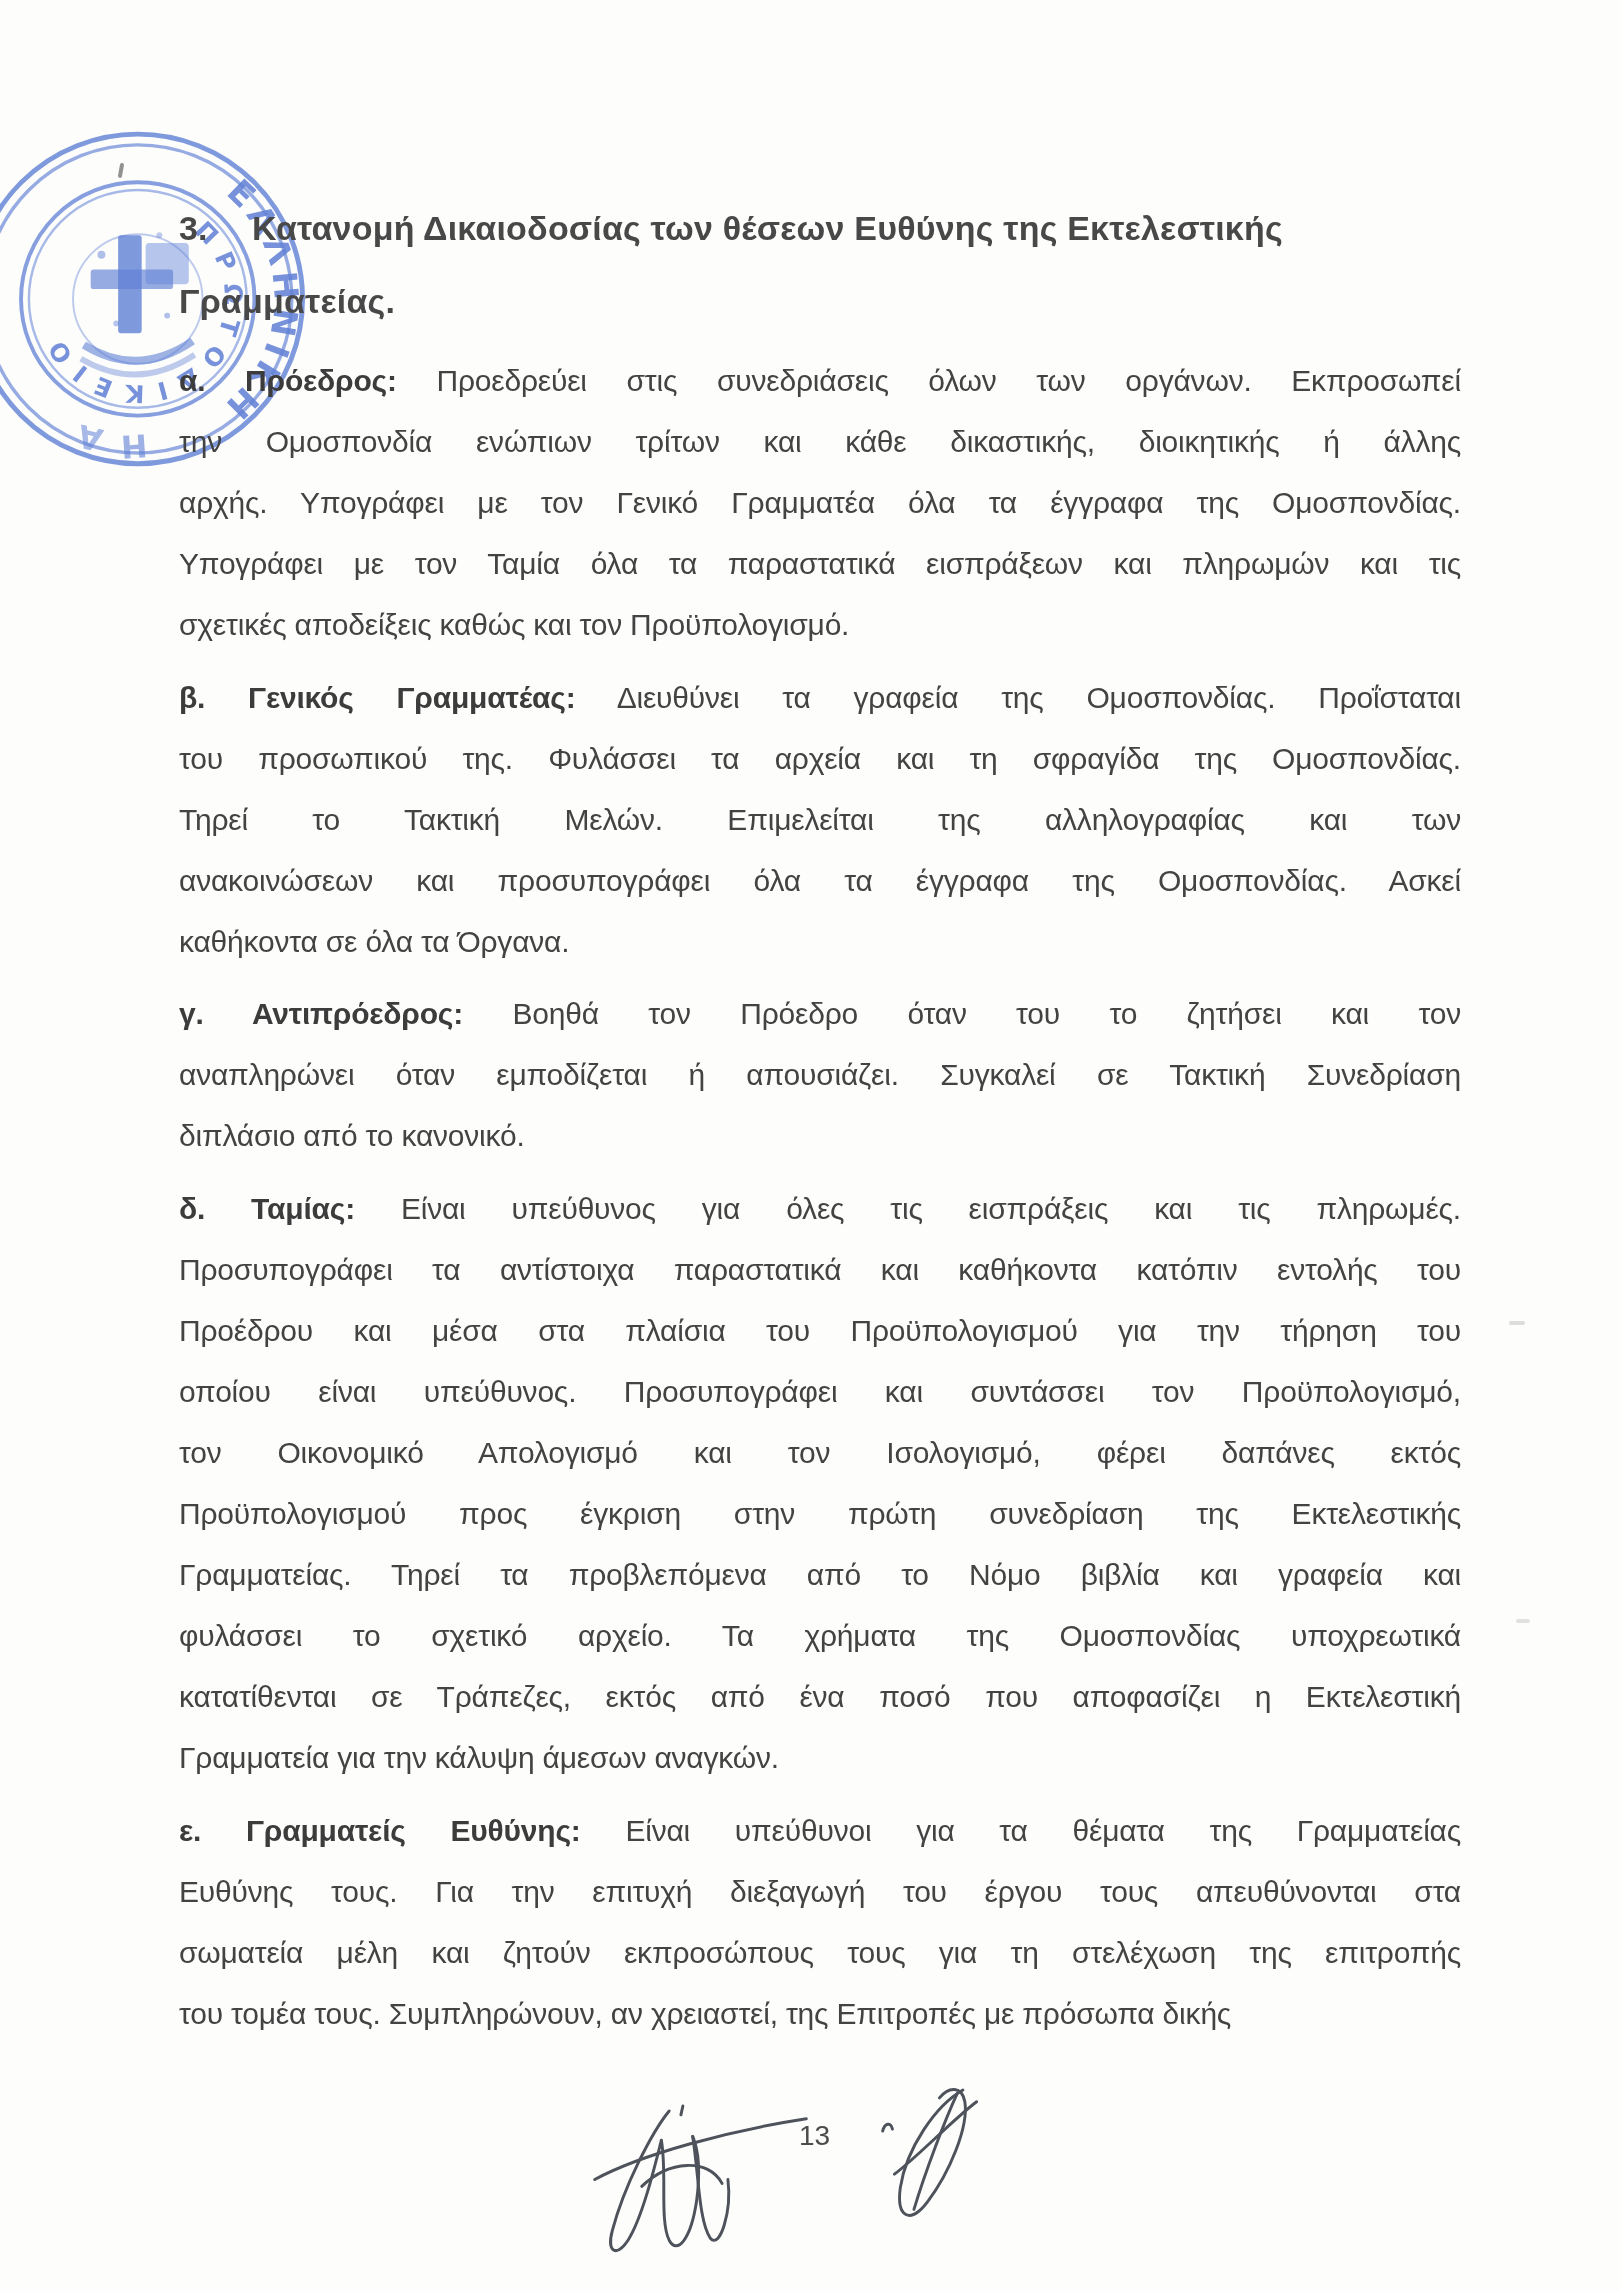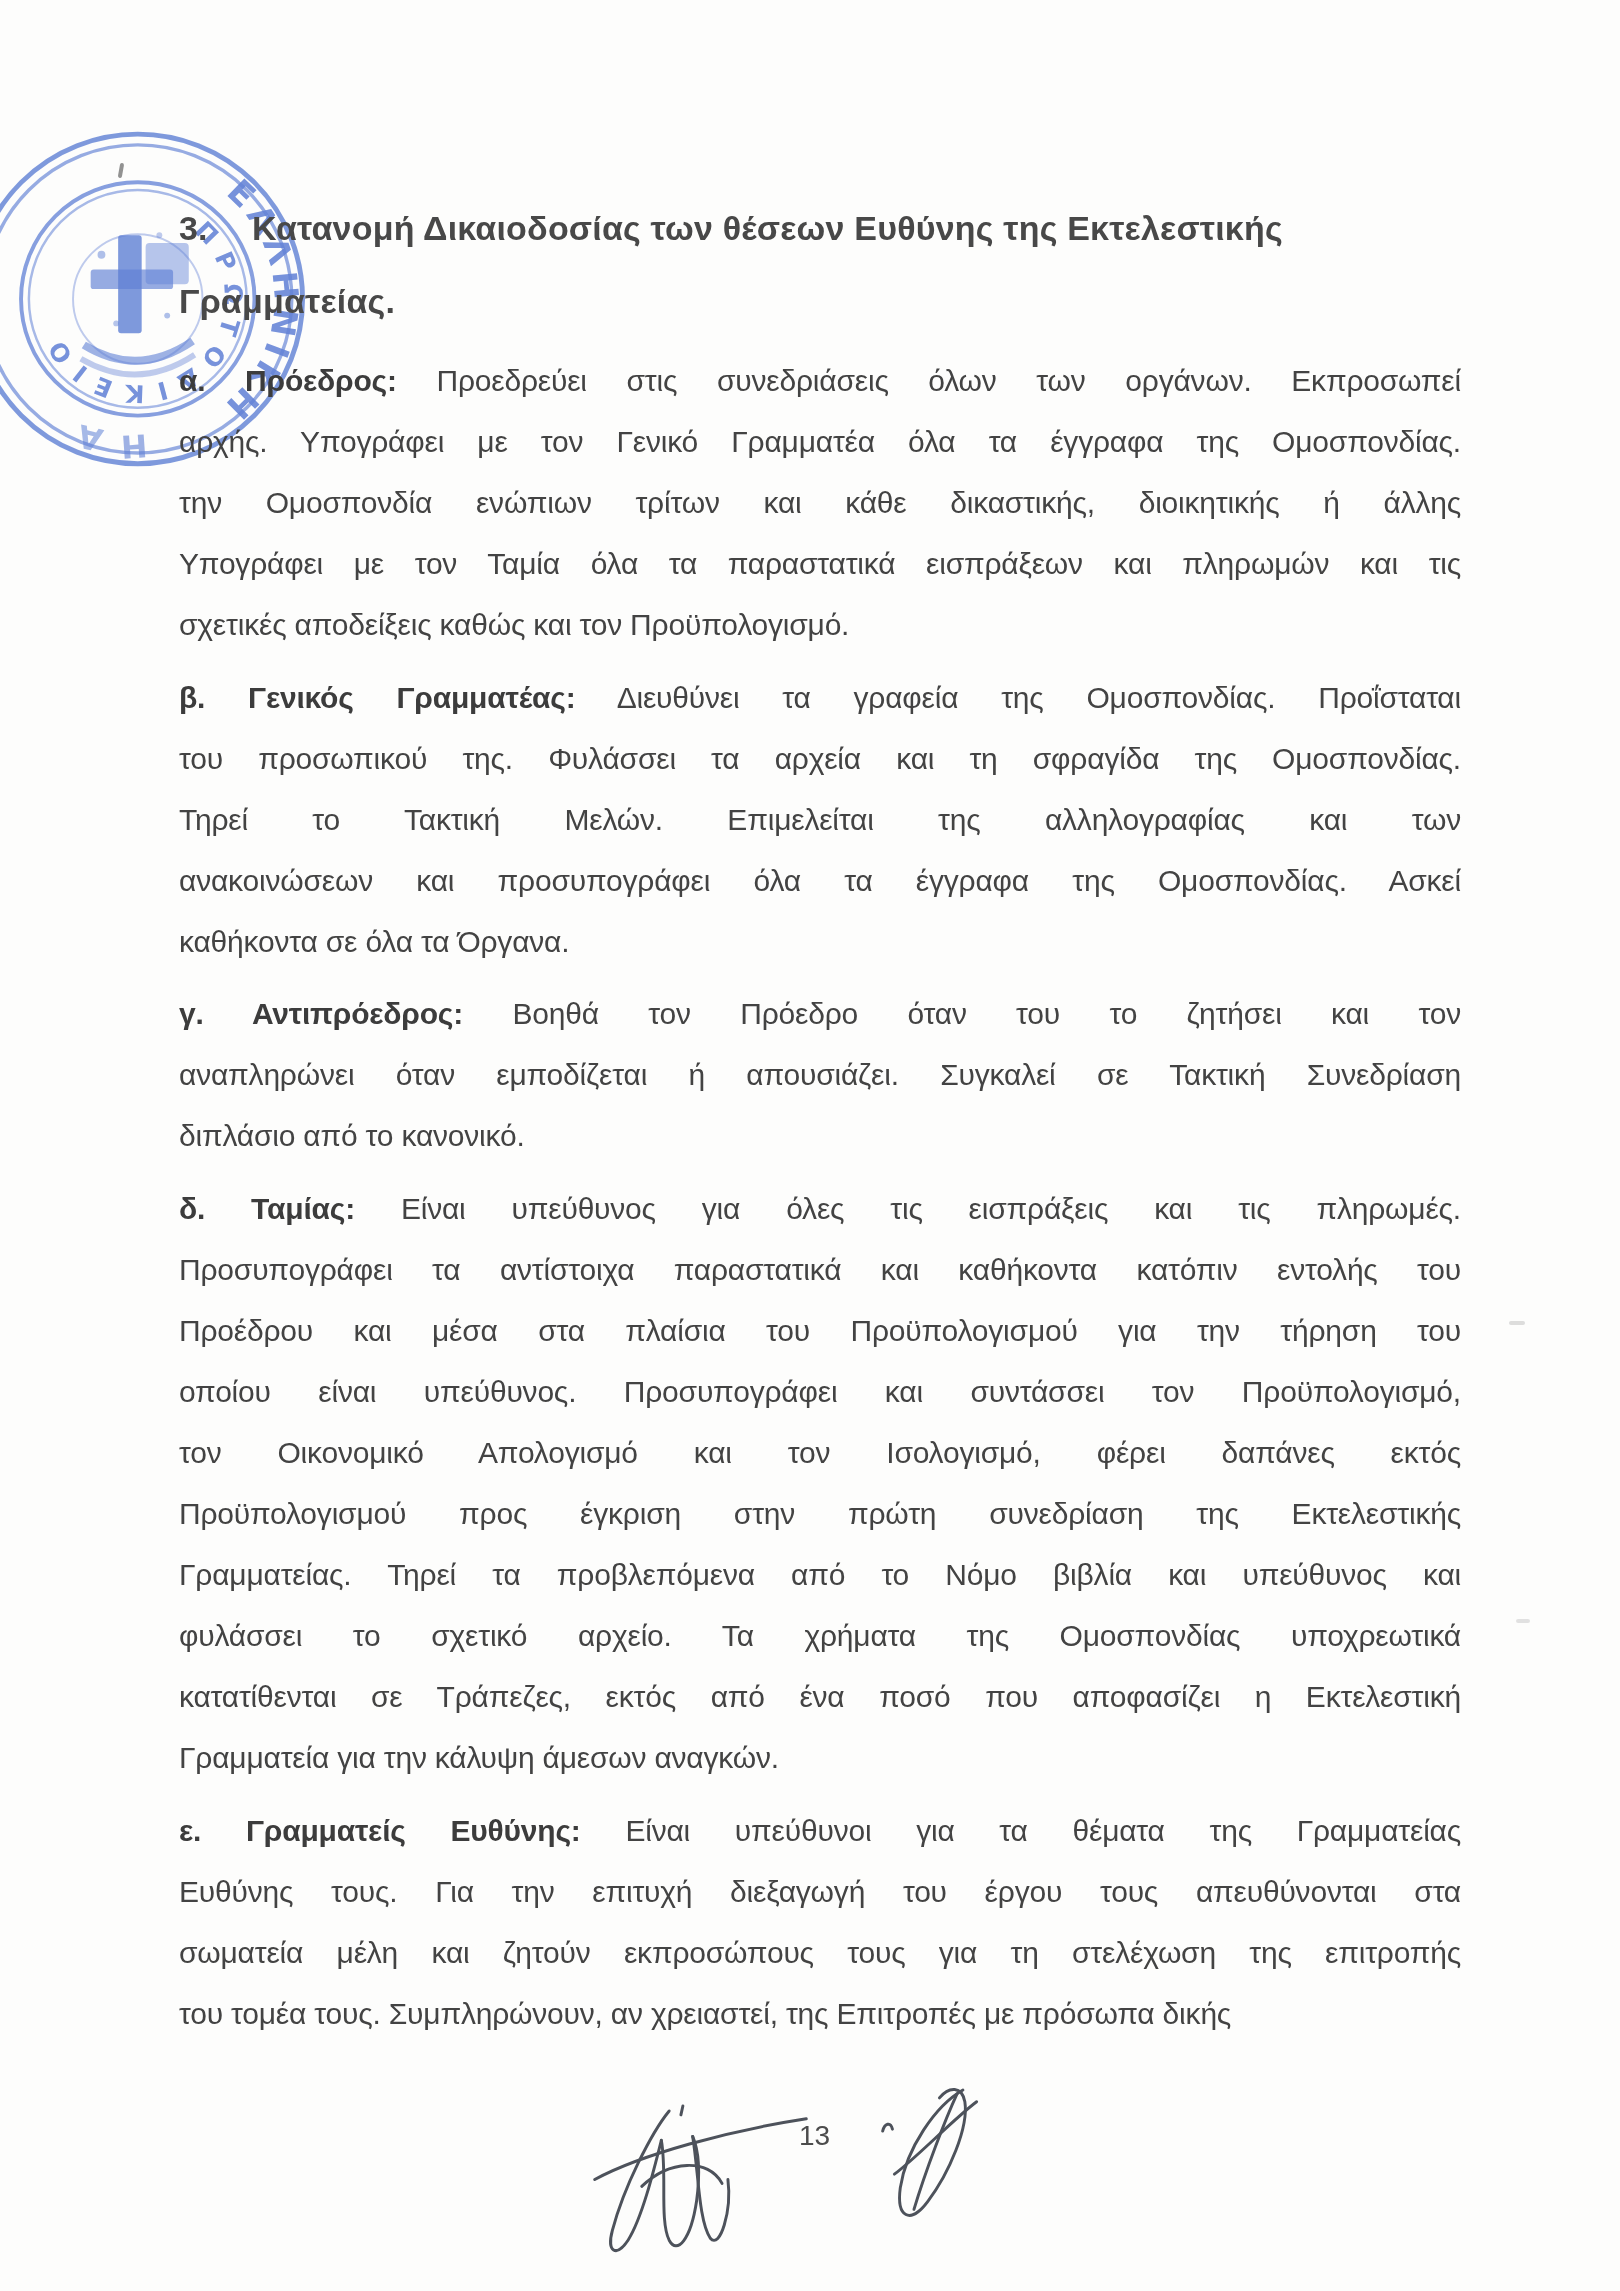--- a/index.html
+++ b/index.html
@@ -73,22 +73,22 @@
   <div class="edge-mark m2"></div>
 
   <div class="content">
     <div class="doc-title">
       <div><span class="tnum">3.</span><span>Κατανομή Δικαιοδοσίας των θέσεων Ευθύνης της Εκτελεστικής</span></div>
       <div>Γραμματείας.</div>
     </div>
     <div id="paras">
         <div class="para">
           <div class="line"><b>α. Πρόεδρος:</b> Προεδρεύει στις συνεδριάσεις όλων των οργάνων. Εκπροσωπεί</div>
+          <div class="line">την Ομοσπονδία ενώπιων τρίτων και κάθε δικαστικής, διοικητικής ή άλλης</div>
           <div class="line">αρχής. Υπογράφει με τον Γενικό Γραμματέα όλα τα έγγραφα της Ομοσπονδίας.</div>
-          <div class="line">την Ομοσπονδία ενώπιων τρίτων και κάθε δικαστικής, διοικητικής ή άλλης</div>
           <div class="line">Υπογράφει με τον Ταμία όλα τα παραστατικά εισπράξεων και πληρωμών και τις</div>
           <div class="line last">σχετικές αποδείξεις καθώς και τον Προϋπολογισμό.</div>
         </div>
         <div class="para">
           <div class="line"><b>β. Γενικός Γραμματέας:</b> Διευθύνει τα γραφεία της Ομοσπονδίας. Προΐσταται</div>
           <div class="line">του προσωπικού της. Φυλάσσει τα αρχεία και τη σφραγίδα της Ομοσπονδίας.</div>
           <div class="line">Τηρεί το Τακτική Μελών. Επιμελείται της αλληλογραφίας και των</div>
           <div class="line">ανακοινώσεων και προσυπογράφει όλα τα έγγραφα της Ομοσπονδίας. Ασκεί</div>
           <div class="line last">καθήκοντα σε όλα τα Όργανα.</div>
         </div>
@@ -97,21 +97,21 @@
           <div class="line">αναπληρώνει όταν εμποδίζεται ή απουσιάζει. Συγκαλεί σε Τακτική Συνεδρίαση</div>
           <div class="line last">διπλάσιο από το κανονικό.</div>
         </div>
         <div class="para">
           <div class="line"><b>δ. Ταμίας:</b> Είναι υπεύθυνος για όλες τις εισπράξεις και τις πληρωμές.</div>
           <div class="line">Προσυπογράφει τα αντίστοιχα παραστατικά και καθήκοντα κατόπιν εντολής του</div>
           <div class="line">Προέδρου και μέσα στα πλαίσια του Προϋπολογισμού για την τήρηση του</div>
           <div class="line">οποίου είναι υπεύθυνος. Προσυπογράφει και συντάσσει τον Προϋπολογισμό,</div>
           <div class="line">τον Οικονομικό Απολογισμό και τον Ισολογισμό, φέρει δαπάνες εκτός</div>
           <div class="line">Προϋπολογισμού προς έγκριση στην πρώτη συνεδρίαση της Εκτελεστικής</div>
-          <div class="line">Γραμματείας. Τηρεί τα προβλεπόμενα από το Νόμο βιβλία και υπεύθυνος και</div>
+          <div class="line">Γραμματείας. Τηρεί τα προβλεπόμενα από το Νόμο βιβλία και γραφεία και</div>
           <div class="line">φυλάσσει το σχετικό αρχείο. Τα χρήματα της Ομοσπονδίας υποχρεωτικά</div>
           <div class="line">κατατίθενται σε Τράπεζες, εκτός από ένα ποσό που αποφασίζει η Εκτελεστική</div>
           <div class="line last">Γραμματεία για την κάλυψη άμεσων αναγκών.</div>
         </div>
         <div class="para">
           <div class="line"><b>ε. Γραμματείς Ευθύνης:</b> Είναι υπεύθυνοι για τα θέματα της Γραμματείας</div>
           <div class="line">Ευθύνης τους. Για την επιτυχή διεξαγωγή του έργου τους απευθύνονται στα</div>
           <div class="line">σωματεία μέλη και ζητούν εκπροσώπους τους για τη στελέχωση της επιτροπής</div>
           <div class="line last">του τομέα τους. Συμπληρώνουν, αν χρειαστεί, της Επιτροπές με πρόσωπα δικής</div>
         </div>

